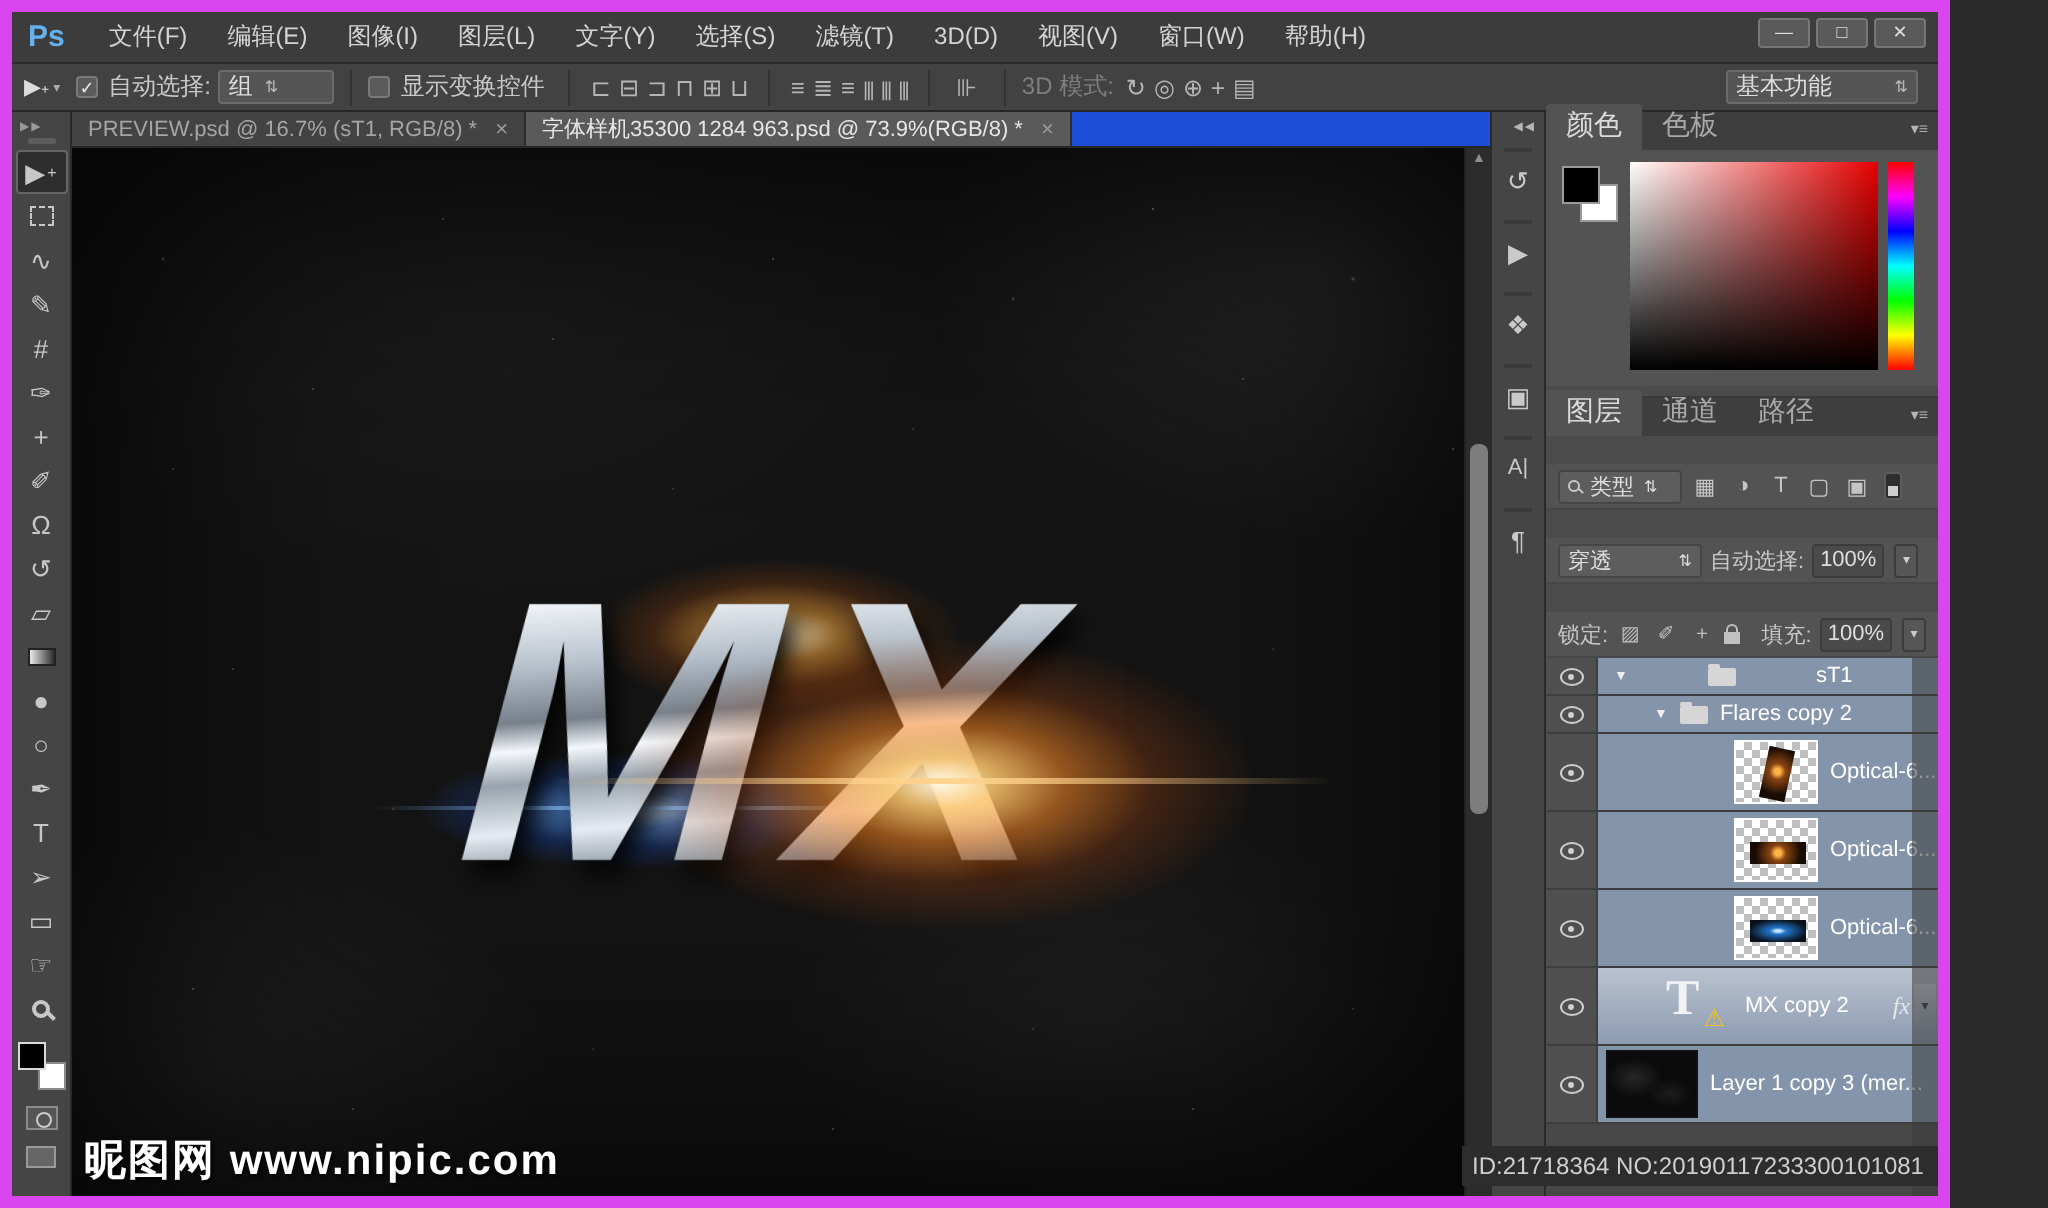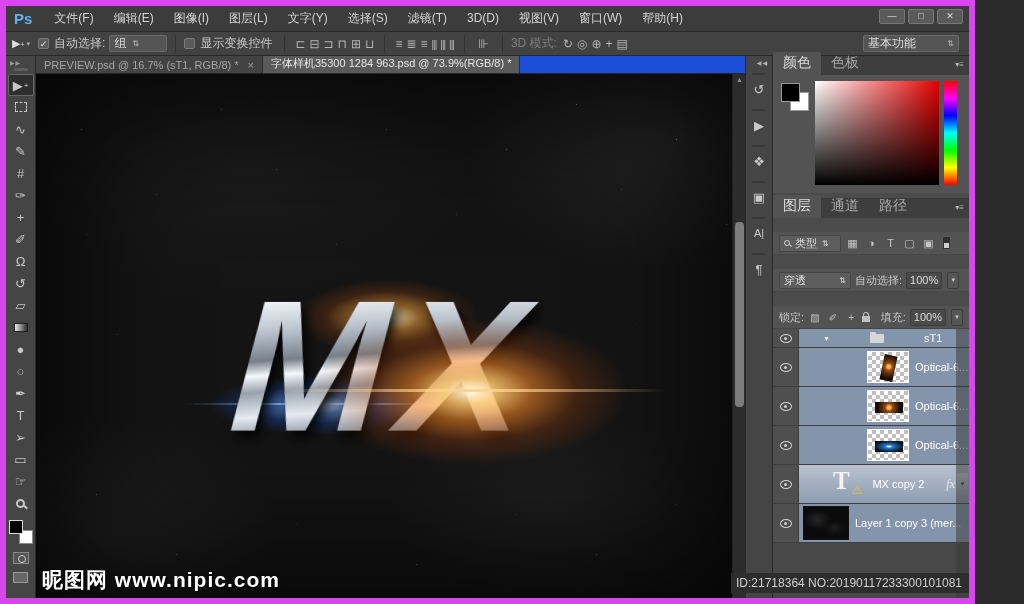--- a/index.html
+++ b/index.html
@@ -61,21 +61,21 @@
   .i-qmask { width:16px; height:12px; background:#555; border:1px solid #8a8a8a; position:relative; margin-top:8px;}
   .i-qmask::after { content:""; position:absolute; left:4px; top:2px; width:6px; height:6px;
     border:1px solid #ccc; border-radius:50%; }
   .i-screen { width:15px; height:11px; border:1px solid #999; background:#666; margin-top:8px; }
 
   
   #centercol { flex:1; display:flex; flex-direction:column; min-width:0; }
   #tabbar { height:18px; background:#1d4ed8; border-bottom:1px solid #262626; display:flex; }
   .doc-tab { display:flex; align-items:center; padding:0 8px; font-size:11px;
     border-right:1px solid #2b2b2b; color:#a5a5a5; background:#434343; white-space:nowrap; }
-  .doc-tab.active { background:#5a5a5a; color:#e6e6e6;flex-direction:column; }
+  .doc-tab.active { background:#5a5a5a; color:#e6e6e6; }
   .tab-close { margin-left:9px; color:#9a9a9a; font-size:11px; }
   #canvas { position:relative; flex:1; overflow:hidden; background:
       radial-gradient(240px 170px at 10% 88%, rgba(135,135,135,.11), transparent 70%),
       radial-gradient(280px 190px at 88% 12%, rgba(150,150,150,.13), transparent 70%),
       radial-gradient(220px 150px at 72% 82%, rgba(120,120,120,.09), transparent 70%),
       radial-gradient(320px 210px at 30% 16%, rgba(115,115,115,.08), transparent 70%),
       #141414;
     box-shadow: inset 0 0 130px 30px rgba(0,0,0,.75); }
   #stars { position:absolute; left:0; top:0; width:1px; height:1px; background:transparent;
     box-shadow: 45px 55px 1px rgba(255,255,255,.28), 120px 120px 0 rgba(255,255,255,.18),
@@ -201,21 +201,21 @@
       radial-gradient(16px 10px at 70% 65%, rgba(70,70,70,.3), transparent 70%), #0b0b0b; }
   .tthumb { font-family:"Liberation Serif", serif; font-weight:bold; font-size:25px;
     color:#f2f2f2; flex:none; position:relative; top:-3px; }
   .warnbadge { color:#f3c11b; font-size:12px; position:relative; top:6px; left:-4px; }
   .fxlabel { font-style:italic; font-family:"Liberation Serif", serif; color:#e8e8e8;
     margin-left:auto; font-size:12px; }
   .row-dd { position:absolute; right:1px; top:50%; transform:translateY(-50%); font-size:7px; color:#333;
     background:linear-gradient(to bottom,#cdd3dc,#9aa7b8); width:11px; height:22px;
     display:flex; align-items:center; justify-content:center; border-radius:1px; }
   .lname { white-space:nowrap; overflow:hidden; }
-  .pad1 { padding-left:24px;gap:40px; } .pad2 { padding-left:28px; } .pad3 { padding-left:68px; }
+  .pad1 { padding-left:8px;gap:40px; } .pad2 { padding-left:28px; } .pad3 { padding-left:68px; }
   .pad-mx { padding-left:34px; } .pad-dark { padding-left:4px; }
 
   #idbar { position:absolute; right:0; bottom:5px; width:238px; height:20px; background:#2d2d2d;
     color:#cfcfcf; font-size:12px; display:flex; align-items:center; padding-left:5px;
     white-space:nowrap; z-index:5; }
 </style>
 </head>
 <body>
 
 <div id="window">
@@ -398,20 +398,30 @@
             <div class="lrow h-group">
               <div class="eyecell">
                 <span class="eye"></span>
               </div>
               <div class="lcontent pad1">
                 <span class="caret">▼</span>
                 <span class="folder"></span>
                 <span class="lname">sT1</span>
               </div>
             </div>
+            <div class="lrow h-group">
+              <div class="eyecell">
+                <span class="eye"></span>
+              </div>
+              <div class="lcontent pad2">
+                <span class="caret">▼</span>
+                <span class="folder"></span>
+                <span class="lname">Flares copy 2</span>
+              </div>
+            </div>
             <div class="lrow h-big">
               <div class="eyecell">
                 <span class="eye"></span>
               </div>
               <div class="lcontent pad3">
                 <div class="thumb">
                   <div class="fl v-orange"></div>
                 </div>
                 <span class="lname">Optical-6...</span>
               </div>

